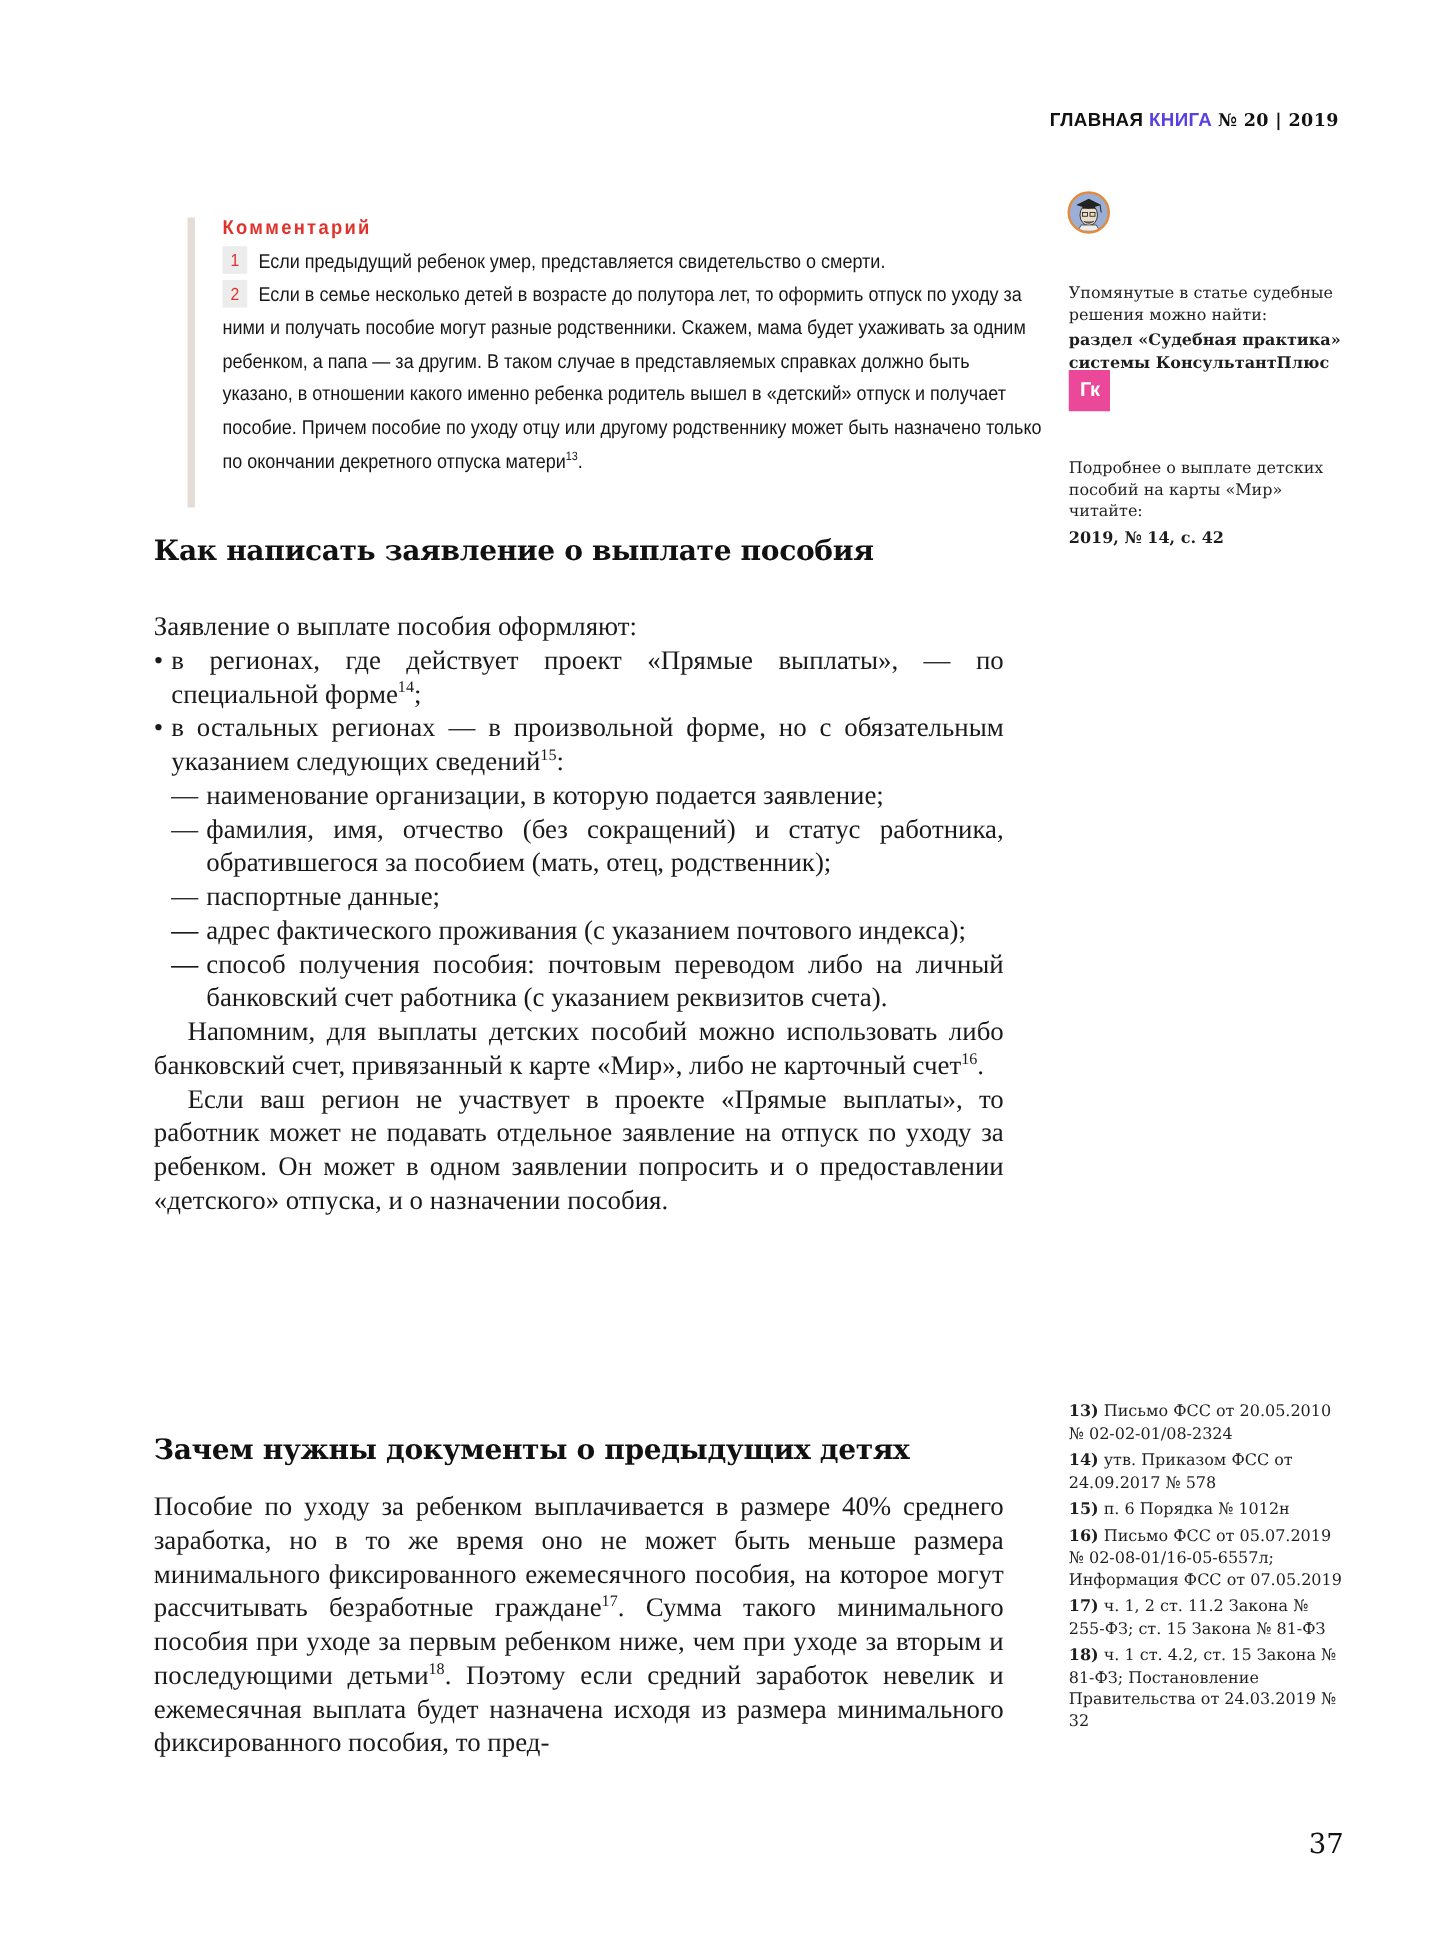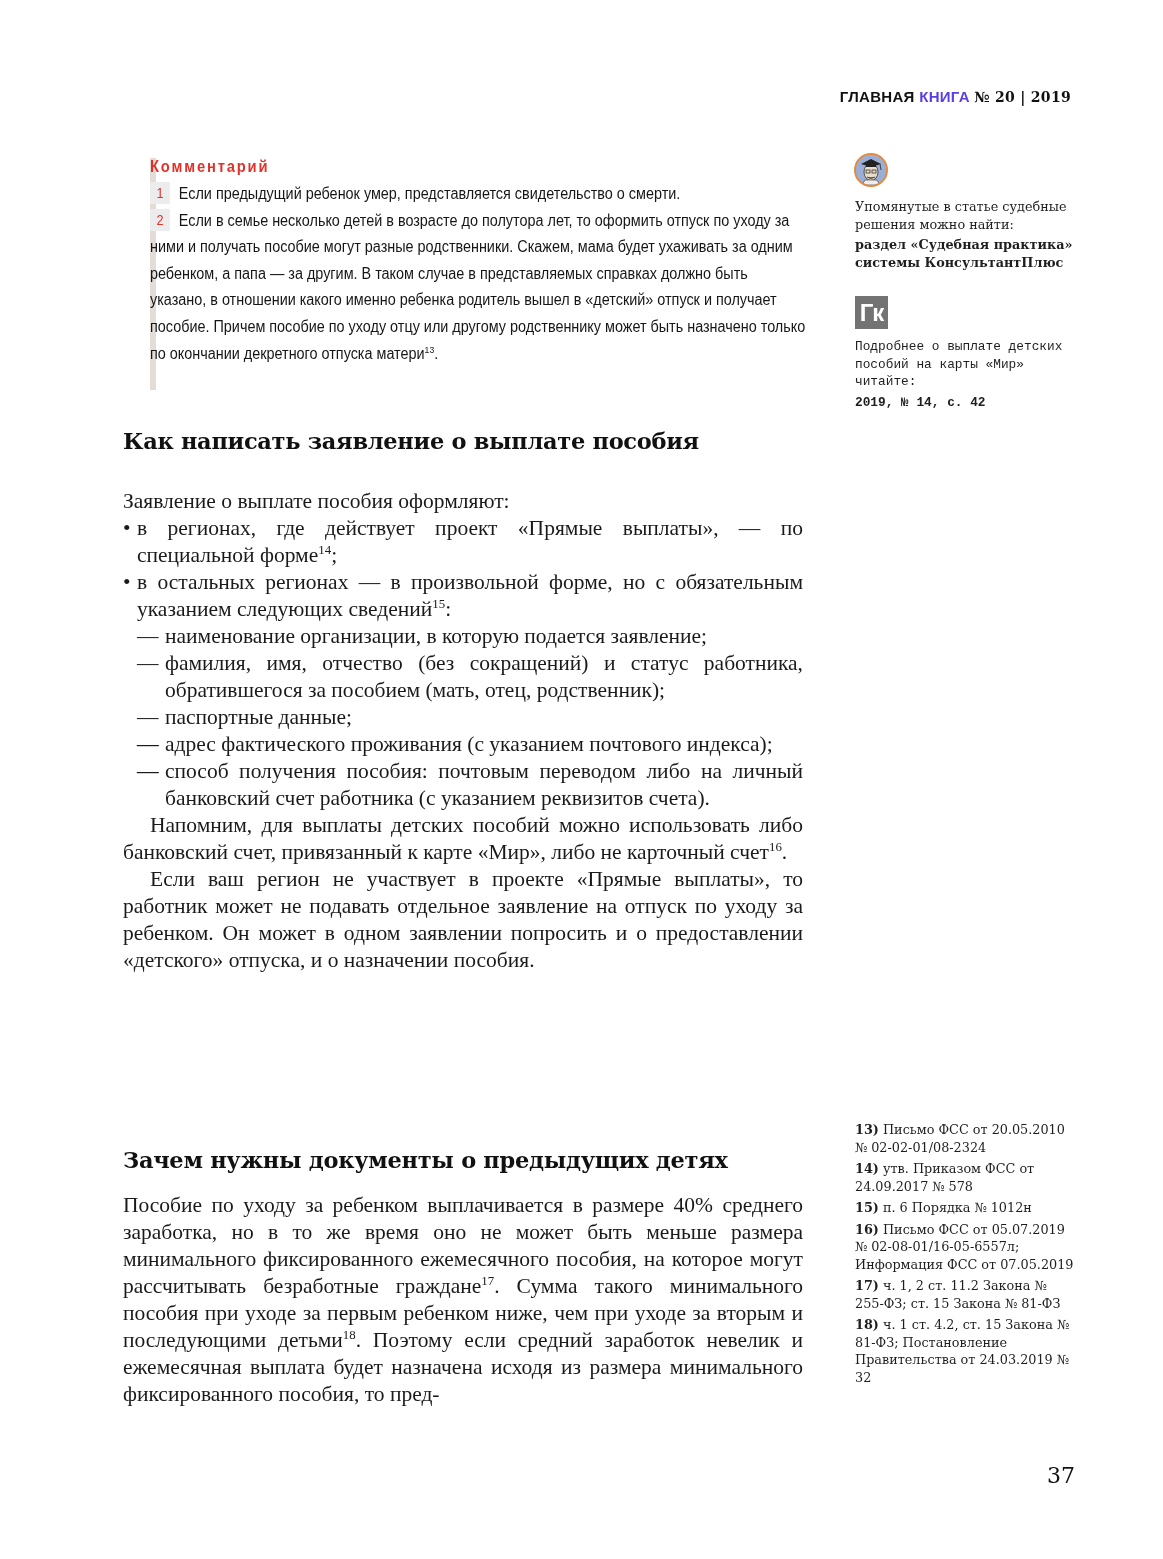--- a/index.html
+++ b/index.html
@@ -5,43 +5,43 @@
   html, body { margin: 0; padding: 0; background: #ffffff; }
   body { width: 1163px; height: 1559px; position: relative; overflow: hidden; color: #1a1a1a; }
 
   
   .masthead { position: absolute; top: 88px; right: 92px; font-family: "Liberation Sans", sans-serif; font-weight: bold; font-size: 15px; letter-spacing: 0.3px; white-space: nowrap; }
   .masthead .brand1 { color: #111; }
   .masthead .brand2 { color: #5b3fe0; text-align: center; }
   .masthead .issue { font-family: "DejaVu Serif", serif; font-size: 14px; color: #111; }
 
   
-  .comment { position: absolute; left: 150px; top: 156px; width: 660px; }
+  .comment { position: absolute; left: 150px; top: 172px; width: 660px; padding-left: 28px; }
   .comment .bar { position: absolute; left: 0; top: 2px; width: 6px; height: 232px; background: #e4ddd7; }
   .comment .ctitle { font-family: "Liberation Sans", sans-serif; font-weight: bold; font-size: 16px; color: #e0322b; letter-spacing: 2px; line-height: 22px; transform: scaleX(0.92); transform-origin: left; }
   .comment .cbody { font-family: "Liberation Sans", sans-serif; font-size: 16px; line-height: 26.6px; color: #161616; transform: scaleX(0.9); transform-origin: left; width: 730px; margin-top: 3px; }
   .badge { display: inline-block; width: 22px; height: 22px; background: #ececec; color: #e0322b; font-size: 14px; text-align: center; line-height: 22px; margin-right: 10px; vertical-align: 1px; }
   sup { font-size: 60%; line-height: 0; vertical-align: super; }
 
   
   .main { position: absolute; left: 123px; width: 680px; }
   h2.h { position: absolute; left: 123px; margin: 0; font-family: "DejaVu Serif", serif; font-weight: bold; font-size: 22.5px; color: #111; letter-spacing: -0.3px; }
   .body { font-family: "Liberation Serif", serif; font-size: 21.5px; line-height: 27px; color: #1a1a1a; text-align: justify; }
   .body p { margin: 0; }
   .body .indent { text-indent: 27px; }
   .li { position: relative; padding-left: 14px; }
   .li .mk { position: absolute; left: 0; top: 0; }
   .li2 { position: relative; padding-left: 42px; }
   .li2 .mk { position: absolute; left: 14px; top: 0; }
 
   
-  .side { position: absolute; left: 855px; width: 220px; font-family: "DejaVu Serif", serif; font-size: 12.8px; line-height: 17.5px; color: #1e1e1e; }
+  .side { position: absolute; left: 855px; width: 220px; font-family: "DejaVu Serif", serif; font-size: 12.8px; line-height: 17.5px; color: #1e1e1e; margin-top: 28px; }
   .side b { font-weight: bold; }
   .avatar { position: absolute; left: 854px; top: 153px; width: 34px; height: 34px; border-radius: 50%; background: #9aaed6; border: 2px solid #e58a3a; overflow: hidden; box-sizing: border-box; }
-  .gk { position: absolute; left: 855px; top: 296px; width: 33px; height: 33px; background: #737373; color: #fff; font-family: "Liberation Sans", sans-serif; font-weight: bold; font-size: 24px; line-height: 33px; text-align: center; letter-spacing: -1px; }
+  .gk { position: absolute; left: 855px; top: 296px; width: 33px; height: 33px; background: #ec4899; color: #fff; font-family: "Liberation Sans", sans-serif; font-weight: bold; font-size: 16px; line-height: 33px; text-align: center; letter-spacing: -1px; }
 
   .fn { position: absolute; left: 855px; width: 220px; font-family: "DejaVu Serif", serif; font-size: 12.8px; line-height: 17.5px; color: #1e1e1e; }
   .fn .item { margin-bottom: 4px; }
   .fn .num { font-weight: bold; }
 
   .pagenum { position: absolute; left: 1047px; top: 1463px; font-family: "DejaVu Serif", serif; font-size: 22px; color: #111; }
 </style>
 </head>
 <body>
 
@@ -105,21 +105,21 @@
     <path d="M11 22 Q15 25 19 22" stroke="#333" stroke-width="0.8" fill="#777"></path>
     <path d="M6 30 L9 25 L21 25 L24 30 Z" fill="#eee" stroke="#333" stroke-width="0.6"></path>
   </svg>
 </div>
 <div class="side" style="top:198px;">
   <div>Упомянутые в статье судебные решения можно найти:</div>
   <div style="margin-top:3px;"><b>раздел «Судебная практика» системы КонсультантПлюс</b></div>
 </div>
 
 <div class="gk">Гк</div>
-<div class="side" style="top:338px;font-family:Liberation Mono, monospace;">
+<div class="side" style="top:338px;">
   <div>Подробнее о выплате детских пособий на карты «Мир» читайте:</div>
   <div style="margin-top:3px;"><b>2019, № 14, с. 42</b></div>
 </div>
 
 <div class="fn" style="top:1121px;">
   <div class="item"><span class="num">13)</span> <span>Письмо ФСС от 20.05.2010 № 02-02-01/08-2324</span></div>
   <div class="item"><span class="num">14)</span> <span>утв. Приказом ФСС от 24.09.2017 № 578</span></div>
   <div class="item"><span class="num">15)</span> <span>п. 6 Порядка № 1012н</span></div>
   <div class="item"><span class="num">16)</span> <span>Письмо ФСС от 05.07.2019 № 02-08-01/16-05-6557л; Информация ФСС от 07.05.2019</span></div>
   <div class="item"><span class="num">17)</span> <span>ч. 1, 2 ст. 11.2 Закона № 255-ФЗ; ст. 15 Закона № 81-ФЗ</span></div>

